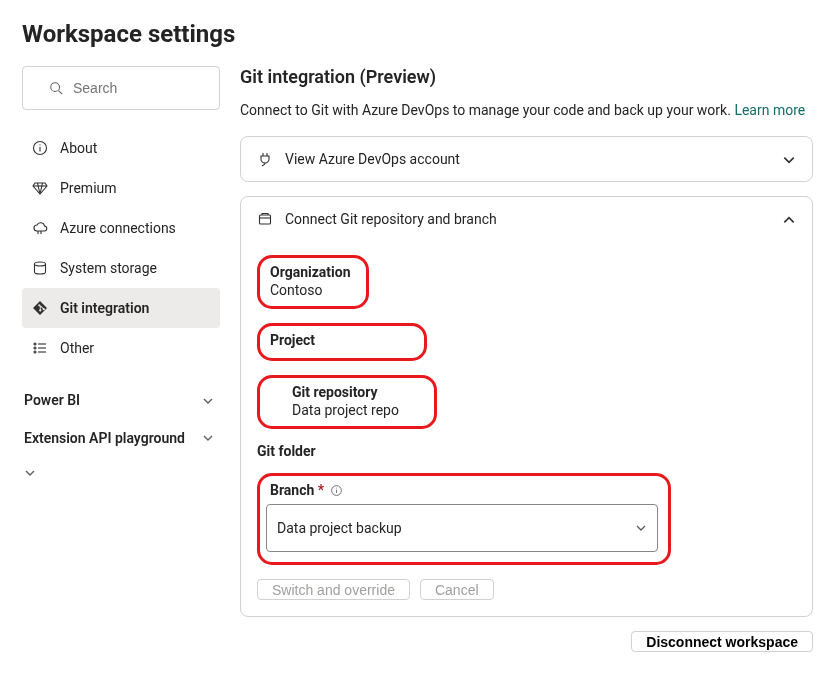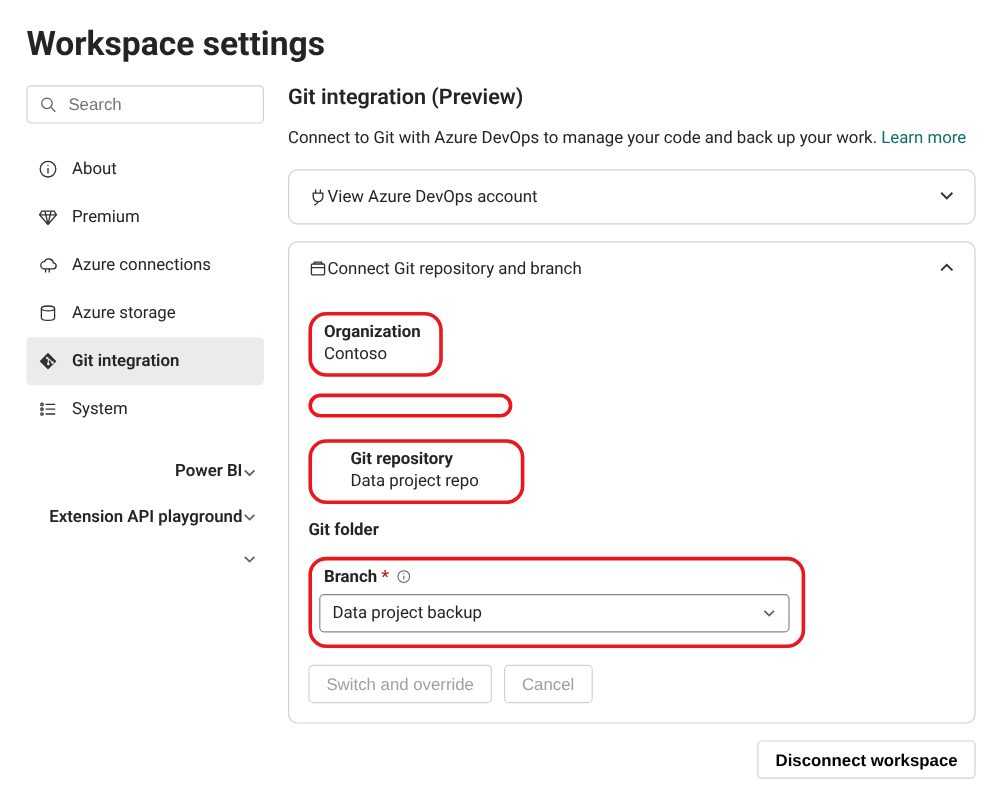--- a/index.html
+++ b/index.html
@@ -20,41 +20,41 @@
     font-family: "Segoe UI", -apple-system, BlinkMacSystemFont, Roboto, "Helvetica Neue", sans-serif;
     font-size: 14px;
     color: var(--text);
     background: #fff;
     width: 839px;
   }
   .page {
     padding: 16px 22px;
   }
   h1.title {
-    font-size: 28px;
+    font-size: 24px;
     font-weight: 700;
     margin: 4px 0 18px 0;
   }
   .layout {
     display: flex;
     gap: 20px;
     align-items: flex-start;
   }
   .sidebar {
     width: 198px;
     flex: 0 0 198px;
   }
   .search {
     display: flex;
     align-items: center;
     gap: 8px;
     border: 1px solid var(--border);
     border-radius: 4px;
-    padding: 0 10px;
-    height: 32px;
+    padding: 0 26px;
+    height: 44px;
     margin-bottom: 18px;
   }
   .search input {
     border: none;
     outline: none;
     flex: 1;
     font-size: 14px;
     color: var(--muted);
     background: transparent;
   }
@@ -67,41 +67,42 @@
     height: 40px;
     border-radius: 4px;
     cursor: pointer;
   }
   .nav li.selected { background: var(--selected); font-weight: 600; }
   .nav .icon { width: 16px; display: flex; justify-content: center; color: #323130; }
   .groups { list-style: none; padding: 0; margin: 0; }
   .groups li {
     display: flex;
     align-items: center;
-    justify-content: flex-end;
+    justify-content: space-between;
     padding: 10px 6px 10px 2px;
     font-weight: 600;
     cursor: pointer;
   }
   .groups .label { line-height: 1.25; }
   .chev { color: #605e5c; }
 
   .main { flex: 1; min-width: 0; padding-right: 4px; }
   .sec-title { font-size: 18px; font-weight: 600; margin: 0 0 15px 0; }
   .sec-desc { margin: 0 0 18px 0; color: var(--text); }
   .sec-desc a { color: var(--link); text-decoration: none; }
 
   .card {
     border: 1px solid var(--border);
     border-radius: 8px;
     margin-bottom: 14px;
   }
   .card-header {
     display: flex;
-    align-items: flex-start;
+    align-items: flex-end;
+    gap: 12px;
     padding: 14px 16px;
     cursor: pointer;
   }
   .card-header .hlabel { flex: 1; }
   .card-body { padding: 4px 16px 16px 16px; }
 
   .field { margin: 10px 0 14px 0; }
   .field .flabel { font-weight: 700; margin-bottom: 2px; }
   .field .fvalue { }
   .req { color: #a4262c; }
@@ -115,31 +116,31 @@
     min-width: 0;
   }
   .hl .flabel { margin-bottom: 2px; }
 
   .select {
     display: flex;
     align-items: center;
     justify-content: space-between;
     border: 1px solid var(--field-border);
     border-radius: 4px;
-    height: 32px;
+    height: 48px;
     padding: 0 10px;
     width: 392px;
     margin-top: 6px;
     cursor: pointer;
     background: #fff;
   }
 
   .btnrow { display: flex; gap: 10px; margin-top: 14px; }
   .btn {
-    height: 32px;
+    height: 21px;
     padding: 0 14px;
     border-radius: 4px;
     border: 1px solid var(--border);
     background: #fff;
     font-size: 14px;
     cursor: pointer;
   }
   .btn[disabled] { color: var(--disabled-text); cursor: default; background: #fff; }
   .footer { display: flex; justify-content: flex-end; margin-top: 6px; }
   .btn.strong { font-weight: 600; }
@@ -195,42 +196,42 @@
           </span>
           <span>Azure connections</span>
         </li>
         <li>
           <span class="icon">
             <svg width="16" height="16" viewBox="0 0 16 16" fill="none" stroke="#323130" stroke-width="1.1">
                 <ellipse cx="8" cy="4" rx="5.5" ry="2"></ellipse>
                 <path d="M2.5 4 V12 A5.5 2 0 0 0 13.5 12 V4"></path>
               </svg>
           </span>
-          <span>Azure storage</span>
+          <span>System storage</span>
         </li>
         <li class="selected">
           <span class="icon">
             <svg width="16" height="16" viewBox="0 0 16 16" fill="#323130">
                 <path d="M8 1 L15 8 L8 15 L1 8 Z M7.3 4.2 a1.1 1.1 0 1 0 0.01 0 M7.8 5.2 v4.1 a1.1 1.1 0 1 0 0.9 0 v-2.6 l2 2 a1.1 1.1 0 1 0 0.6 -0.6 l-2.3 -2.3" fill-rule="evenodd"></path>
               </svg>
           </span>
           <span>Git integration</span>
         </li>
         <li>
           <span class="icon">
             <svg width="16" height="16" viewBox="0 0 16 16" fill="none" stroke="#323130" stroke-width="1.1">
                 <circle cx="3" cy="4" r="1"></circle>
                 <circle cx="3" cy="8" r="1"></circle>
                 <circle cx="3" cy="12" r="1"></circle>
                 <line x1="6" y1="4" x2="14" y2="4"></line>
                 <line x1="6" y1="8" x2="14" y2="8"></line>
                 <line x1="6" y1="12" x2="14" y2="12"></line>
               </svg>
           </span>
-          <span>System</span>
+          <span>Other</span>
         </li>
       </ul>
 
       <ul class="groups">
         <li>
           <span class="label">Power BI</span>
           <span class="chev">
               <svg width="12" height="12" viewBox="0 0 12 12" fill="none" stroke="#605e5c" stroke-width="1.4">
                 <path d="M2 4 L6 8 L10 4"></path>
               </svg>
@@ -299,20 +300,21 @@
 
           <div class="field">
             <div class="hl" style="min-width:112px;">
               <div class="flabel">Organization</div>
               <div class="fvalue">Contoso</div>
             </div>
           </div>
 
           <div class="field">
             <div class="hl" style="min-width:170px;">
+              <div class="flabel">Project</div>
             </div>
           </div>
 
           <div class="field">
             <div class="hl" style="min-width:180px;padding-left:32px;">
               <div class="flabel">Git repository</div>
               <div class="fvalue">Data project repo</div>
             </div>
           </div>
 

